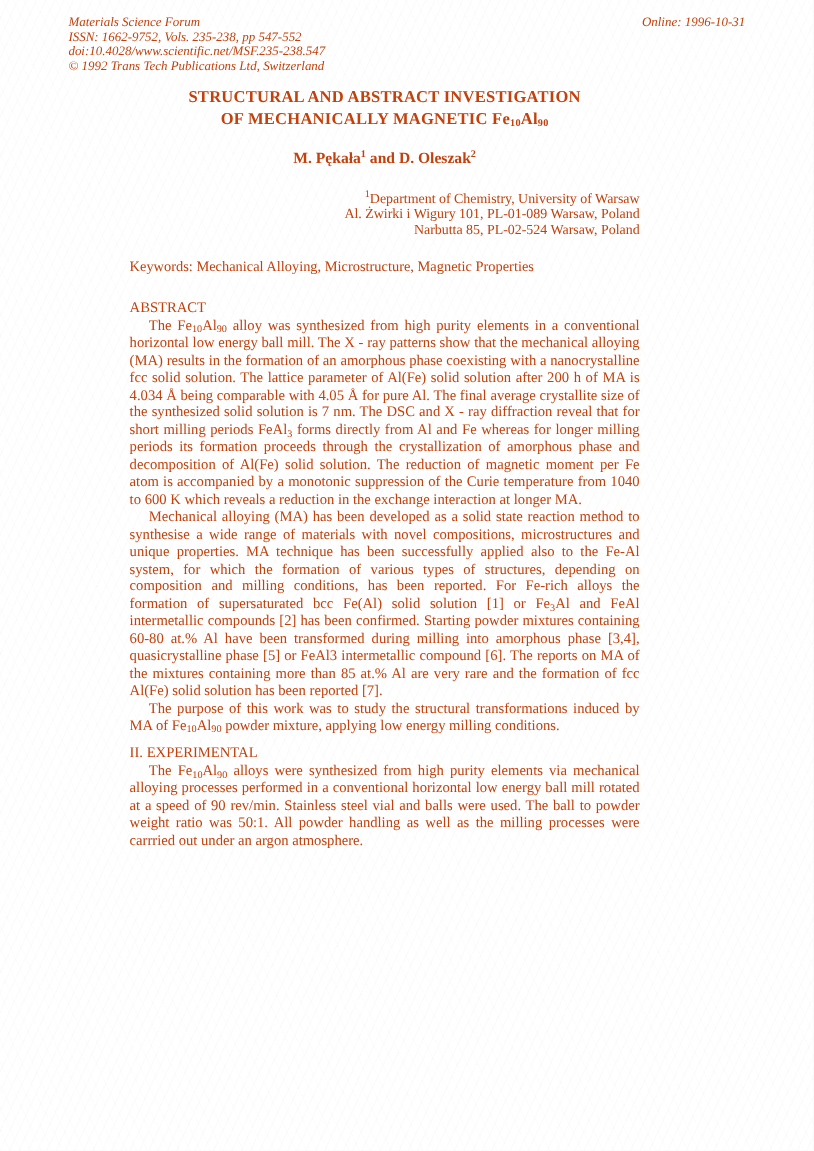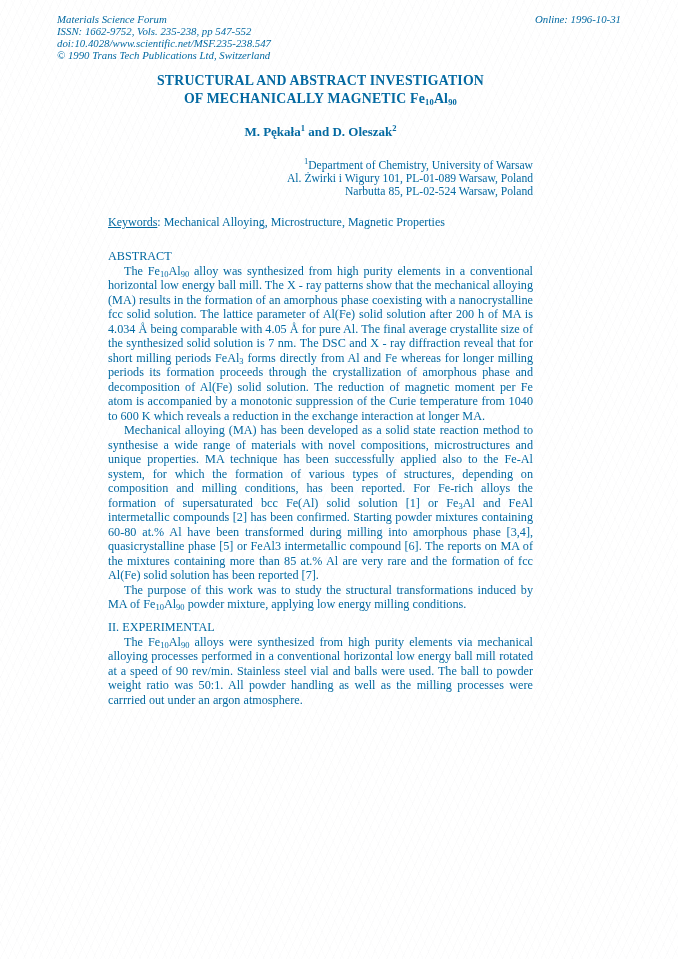--- a/index.html
+++ b/index.html
@@ -4,21 +4,21 @@
 <style>
   html, body { margin: 0; padding: 0; }
   body { background: #e8e8e8; }
   .page {
     position: relative;
     width: 678px;
     height: 959px;
     margin: 0 auto;
     background: #ffffff;
     font-family: "Liberation Serif", serif;
-    color: #0369a1;
+    color: #c2410c;
     overflow: hidden;
   }
   
   .page::before {
     content: "";
     position: absolute;
     inset: 0;
     background-image:
       repeating-linear-gradient(115deg, transparent 0 6px, rgba(70,70,90,0.018) 6px 7px),
       repeating-linear-gradient(65deg, transparent 0 7px, rgba(70,70,90,0.013) 7px 8px);
@@ -81,33 +81,33 @@
     line-height: 14.5px;
     text-align: justify;
     text-indent: 16px;
   }
   sub, sup {
     font-size: 8.5px;
     line-height: 0;
   }
   sub { vertical-align: -2px; }
   sup { vertical-align: 5px; }
-  .u { text-decoration: underline; }
+  .u { }
 </style>
 </head>
 <body>
 
 <div class="page">
 
   <div class="pub-header">
     <div class="left-lines">
       <div>Materials Science Forum</div>
       <div>ISSN: 1662-9752, Vols. 235-238, pp 547-552</div>
       <div>doi:10.4028/www.scientific.net/MSF.235-238.547</div>
-      <div>© 1990 Trans Tech Publications Ltd, Switzerland</div>
+      <div>© 1992 Trans Tech Publications Ltd, Switzerland</div>
     </div>
     <div>Online: 1996-10-31</div>
   </div>
 
   <div class="content">
 
     <div class="title">
       <div>STRUCTURAL AND ABSTRACT INVESTIGATION</div>
       <div><span>OF MECHANICALLY MAGNETIC Fe</span><sub>10</sub><span>Al</span><sub>90</sub></div>
     </div>

